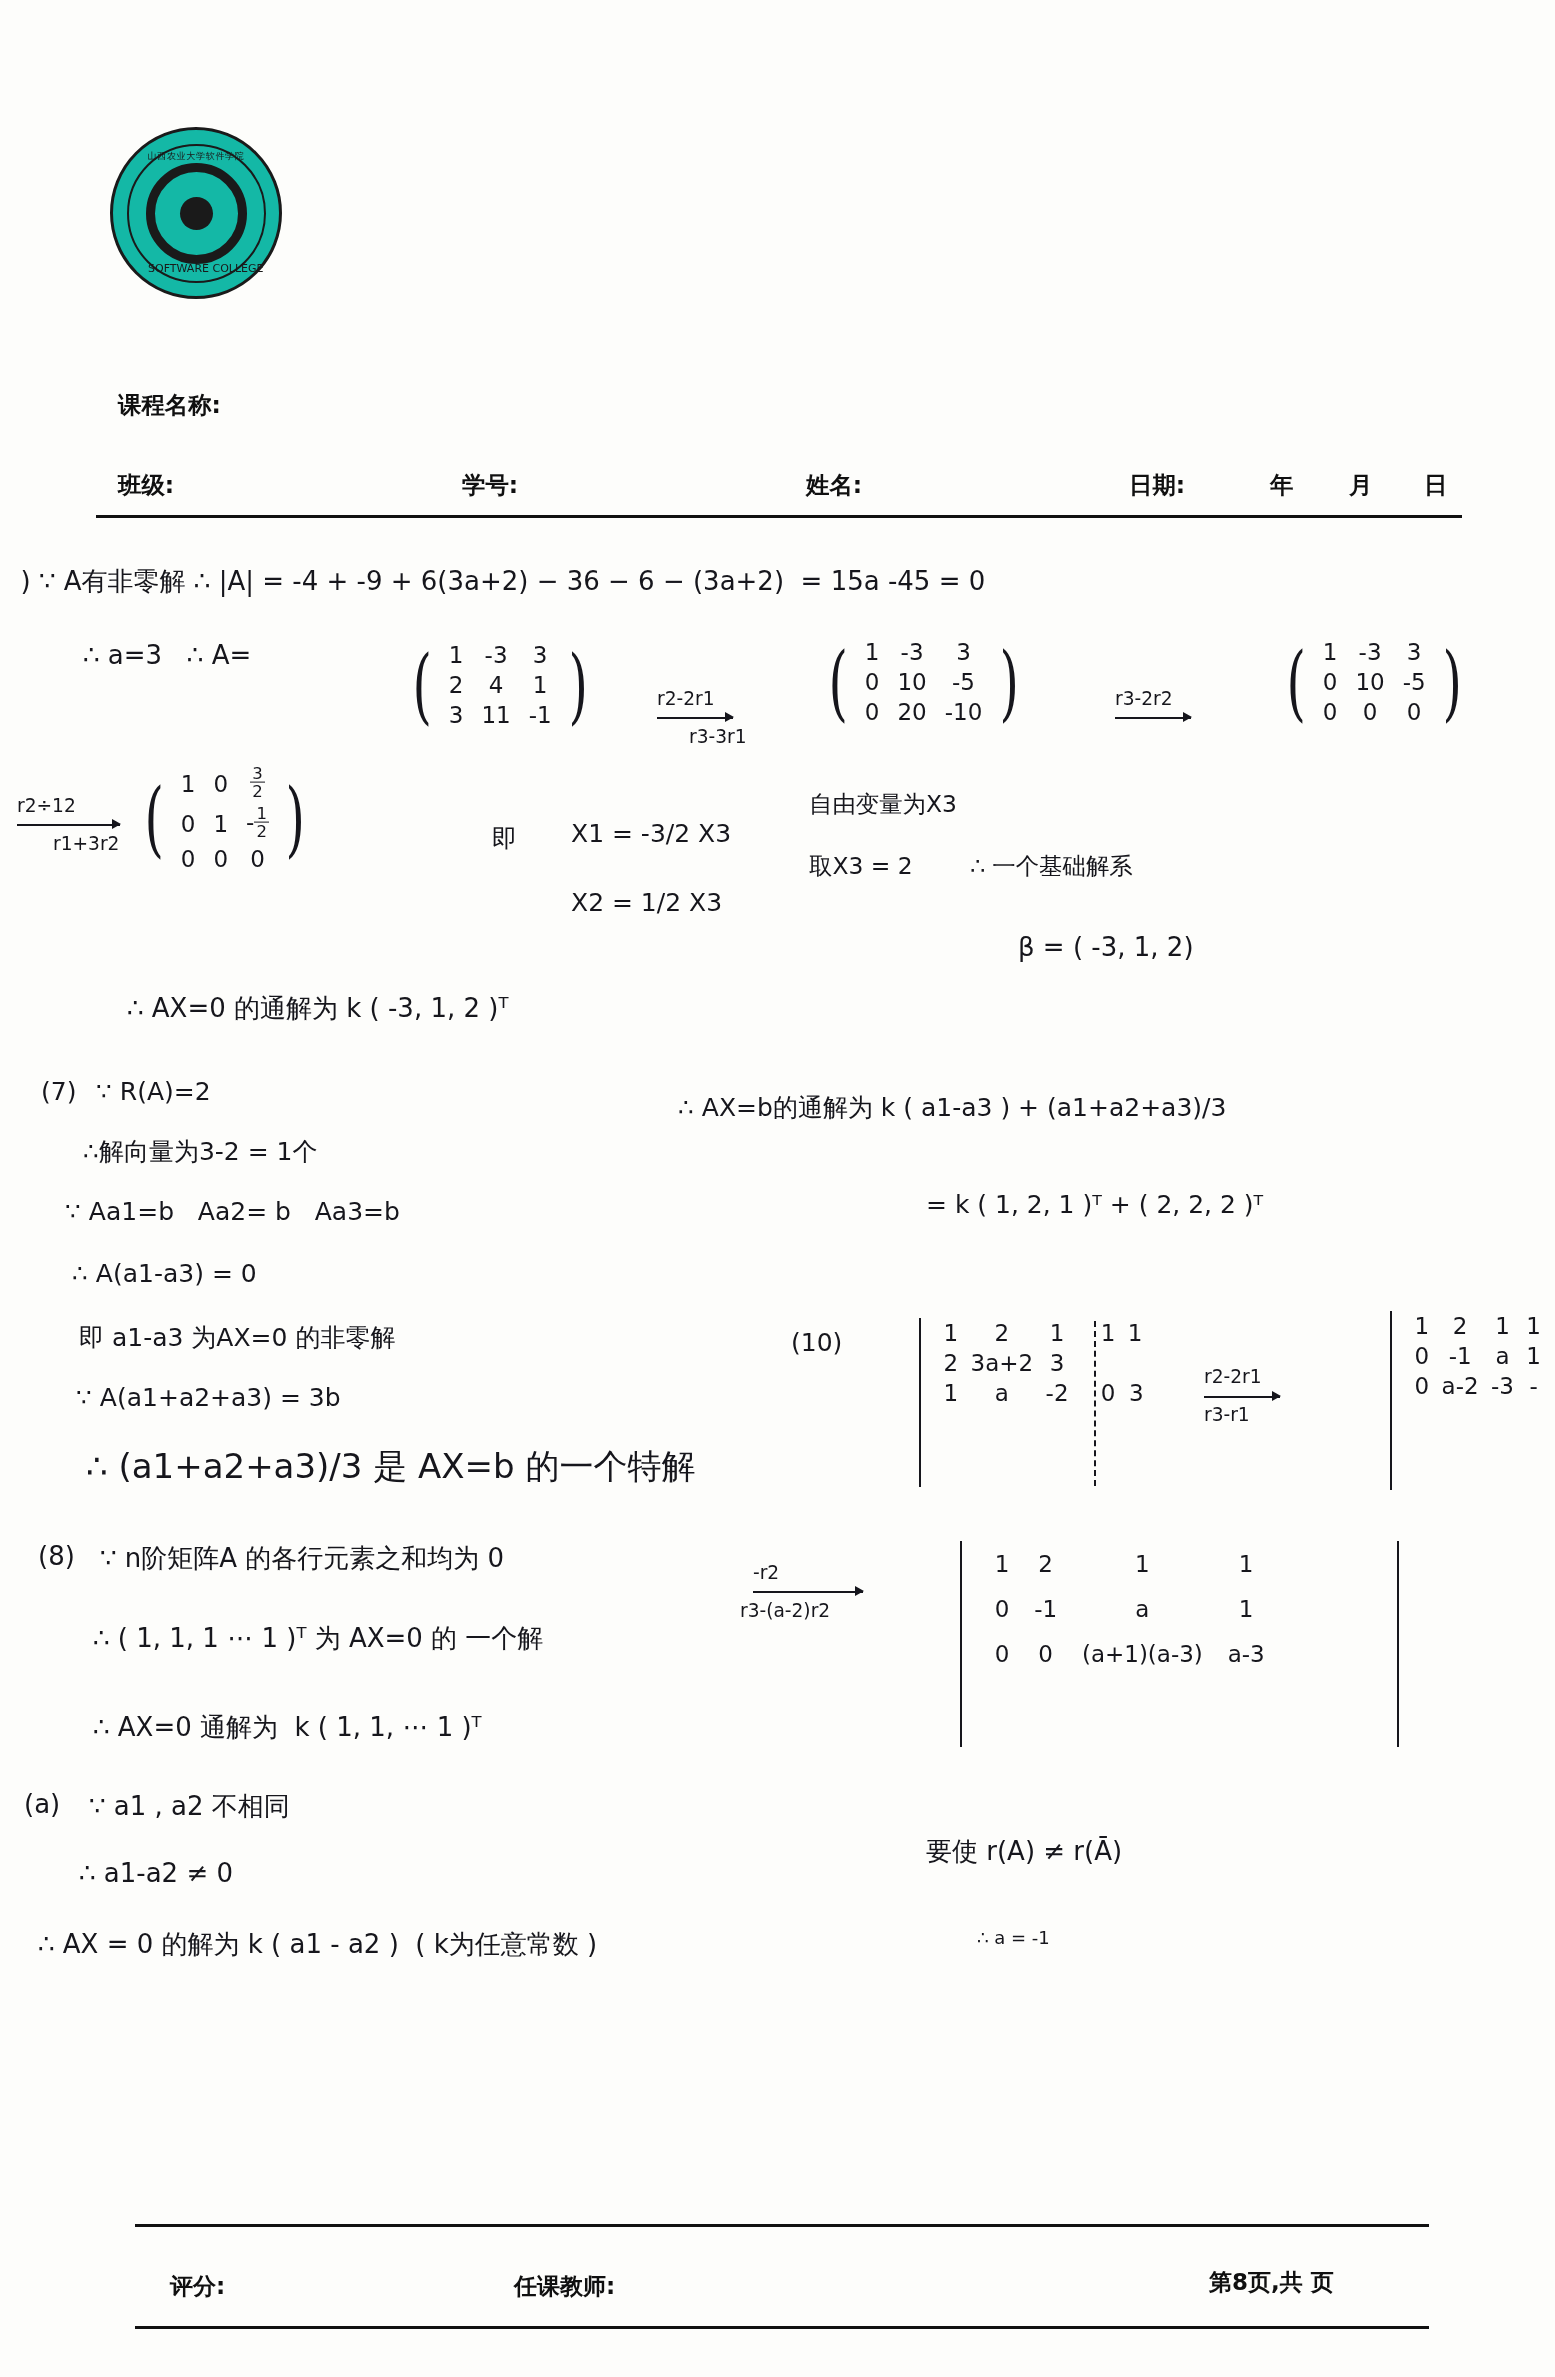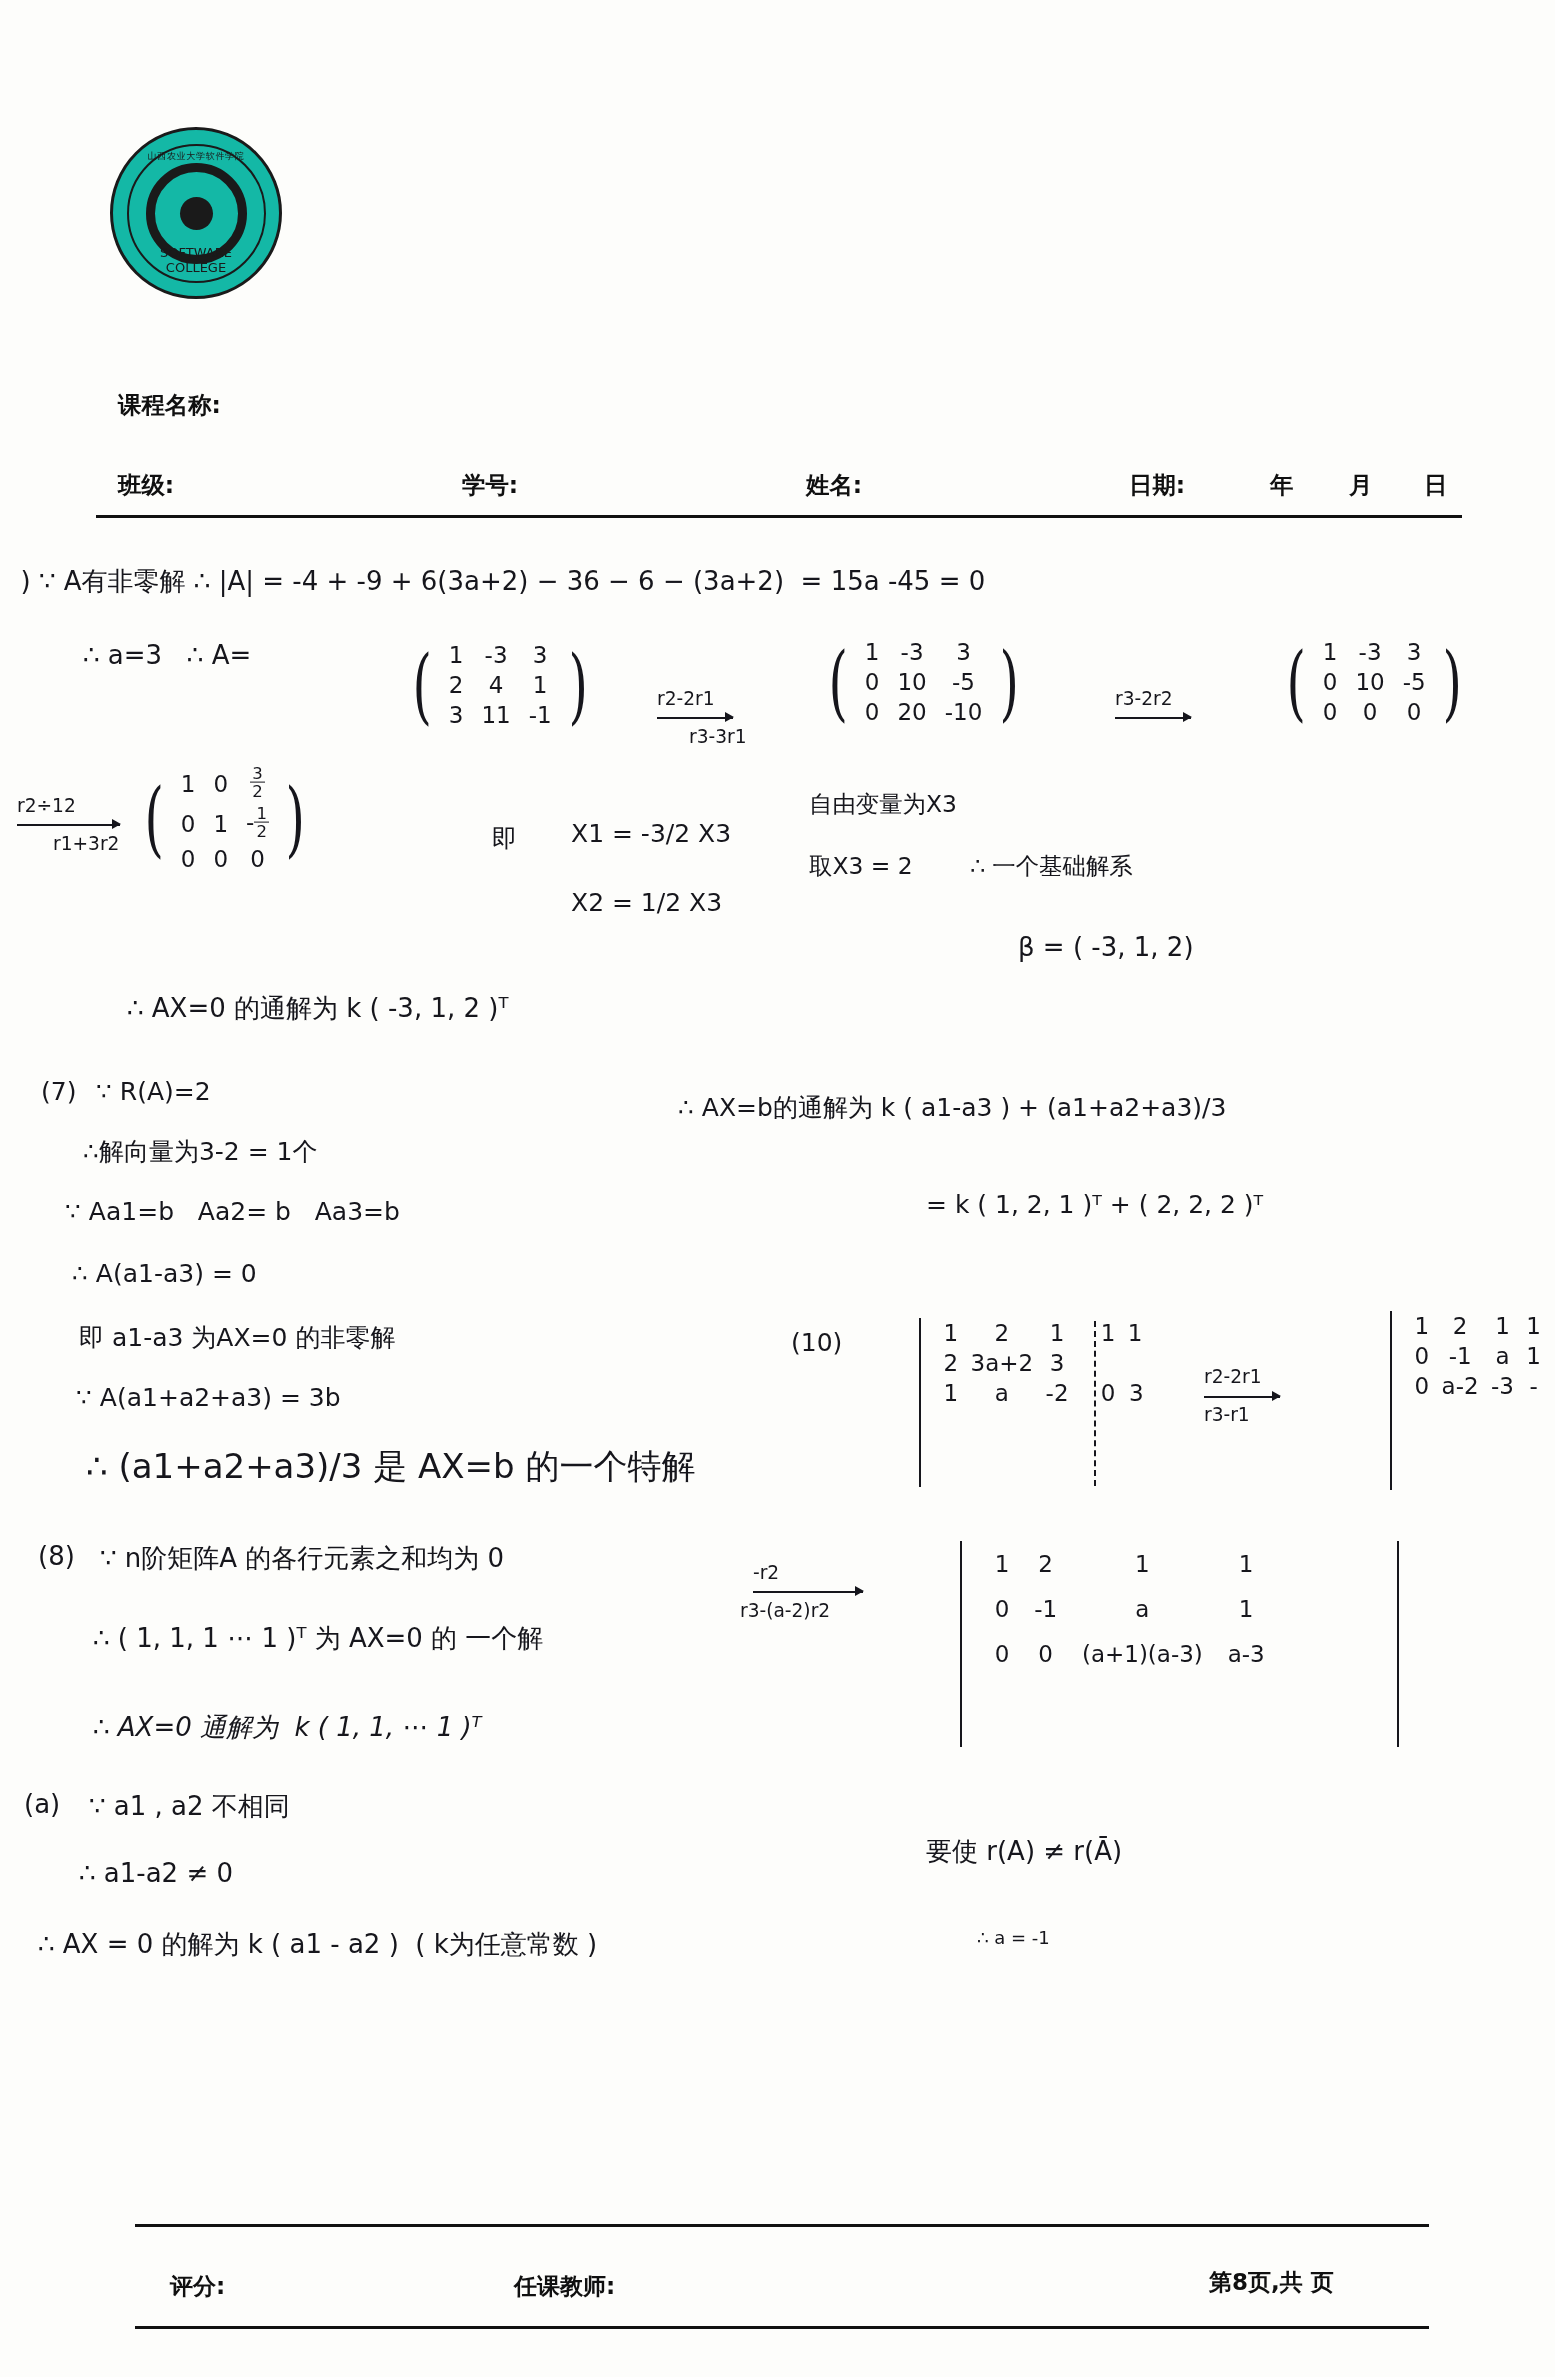--- a/index.html
+++ b/index.html
@@ -70,22 +70,22 @@
     text-align: center;
     font-size: 9px;
     color: #1a1a1a;
     letter-spacing: 0.7px;
     font-family: "DejaVu Sans", sans-serif;
   }
   .logo .logotext-bottom {
     position: absolute;
     bottom: 5.5px; left: 0;
     width: 100%;
-    text-align: center;
-    font-size: 13px;
+    text-align: right;
+    font-size: 11px;
     color: #1a1a1a;
     font-family: "DejaVu Sans", sans-serif;
   }
   .doc-title {
     position: absolute;
     left: 351px; top: 38px;
     font-size: 63px;
     font-weight: bold;
     letter-spacing: 4.1px;
     color: #141414;
@@ -431,21 +431,21 @@
               <td>-3</td>
               <td>-</td>
             </tr>
       </tbody>
         </table>
     </div>
 
     <div class="ink" style="left:38px; top:1541px; font-size:26px;">(8)</div>
     <div class="ink" style="left:100px; top:1541px; font-size:26px;">∵ n阶矩阵A 的各行元素之和均为 0</div>
     <div class="ink" style="left:93px; top:1621px; font-size:26px;">∴ ( 1, 1, 1 ⋯ 1 )ᵀ 为 AX=0 的 一个解</div>
-    <div class="ink" style="left:93px; top:1710px; font-size:26px;font-style:italic;">∴ AX=0 通解为  k ( 1, 1, ⋯ 1 )ᵀ</div>
+    <div class="ink" style="left:93px; top:1710px; font-size:26px;">∴ AX=0 通解为  k ( 1, 1, ⋯ 1 )ᵀ</div>
 
     <div class="arrowlabel" style="left:753px; top:1562px;">-r2</div>
     <div class="arrowline" style="left:753px; top:1591px; width:110px;"></div>
     <div class="arrowlabel" style="left:740px; top:1600px;">r3-(a-2)r2</div>
 
     <div class="vbar" style="left:960px; top:1541px; height:206px;"></div>
     <div class="matrix tight" style="left:981px; top:1541px;">
       <table>
         <tbody>
             <tr>

